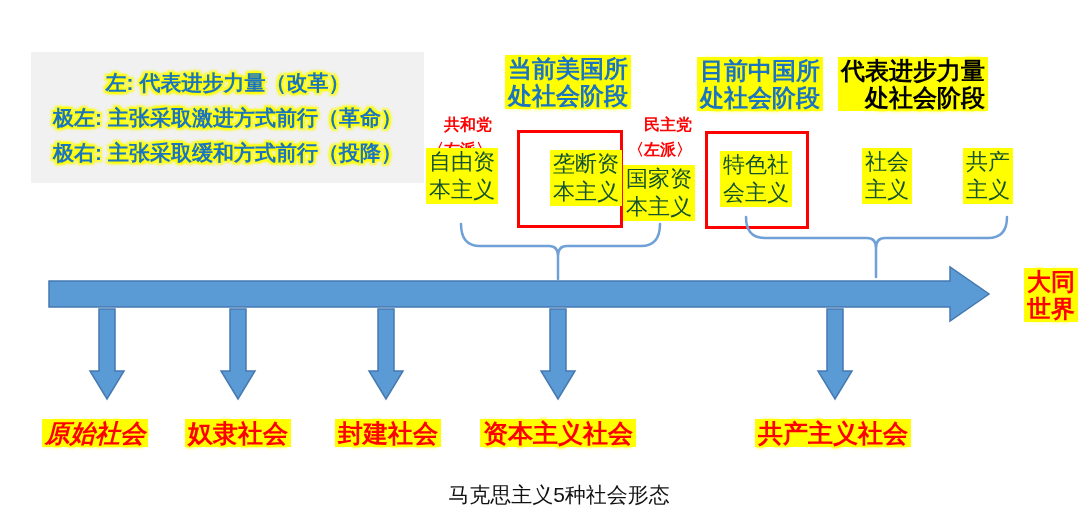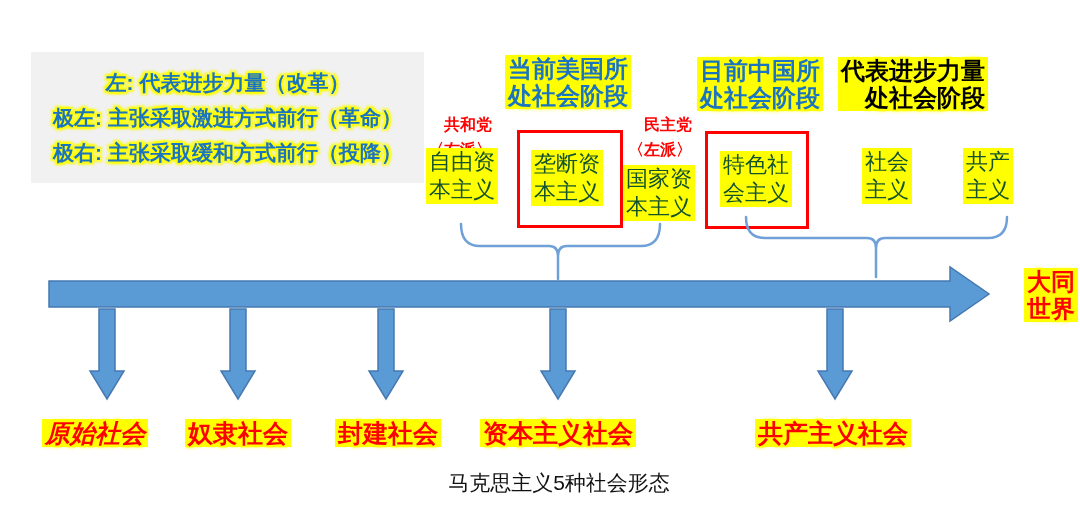--- a/index.html
+++ b/index.html
@@ -37,21 +37,21 @@
 
   .stage .line{font-size:22px;font-weight:normal;color:#14532d;line-height:28px;}
 
   .redbox{border:3px solid #ff0000;background:transparent;}
 
   .era .line{font-size:25px;font-weight:bold;color:#ff0000;line-height:28px;}
 
   .endlab .line{font-size:24px;font-weight:bold;color:#ff0000;line-height:27px;}
 
   .caption{
-    font-size:21px;color:#111111;font-weight:500;white-space:nowrap;
+    font-size:21px;color:#111111;font-weight:500;white-space:nowrap;margin-top:12px;
   }
   svg{position:absolute;left:0;top:0;}
 </style>
 </head>
 <body>
 
 <div id="canvas">
 
   <div class="abs legend">
     <span class="line">左: 代表进步力量（改革）</span>
@@ -81,21 +81,21 @@
     <span class="line">〈左派〉</span>
   </div>
 
   <div class="abs redbox" style="left:517px;top:130px;width:100px;height:92px;"></div>
   <div class="abs redbox" style="left:705px;top:131px;width:98px;height:92px;"></div>
 
   <div class="abs cx chip stage" style="left:462px;top:148px;">
     <span class="line">自由资</span>
     <span class="line">本主义</span>
   </div>
-  <div class="abs cx chip stage" style="left:567px;top:150px;">
+  <div class="abs cx chip stage" style="left:586px;top:150px;">
     <span class="line">垄断资</span>
     <span class="line">本主义</span>
   </div>
   <div class="abs cx chip stage" style="left:659px;top:148px;margin-top:17px;">
     <span class="line">国家资</span>
     <span class="line">本主义</span>
   </div>
   <div class="abs cx chip stage" style="left:756px;top:151px;">
     <span class="line">特色社</span>
     <span class="line">会主义</span>

